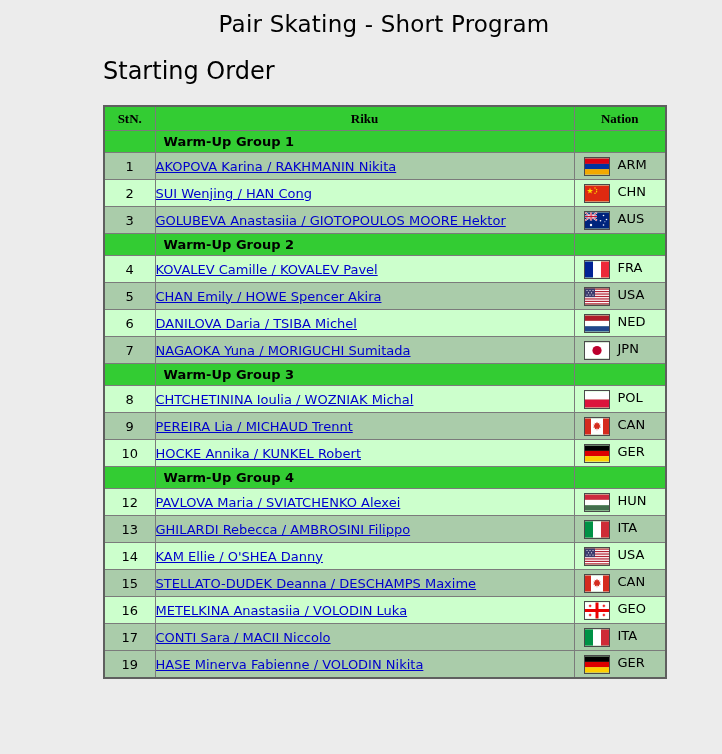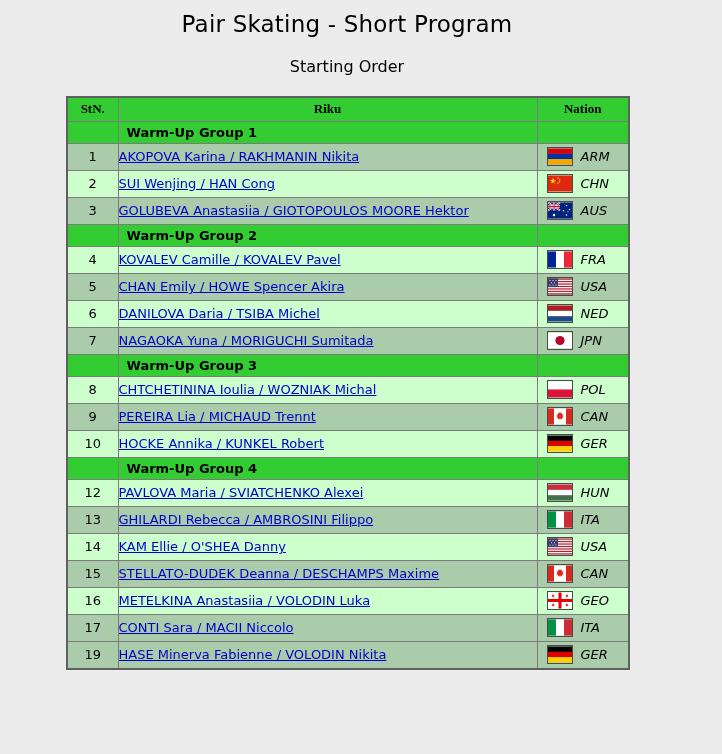--- a/index.html
+++ b/index.html
@@ -2,27 +2,27 @@
 <html style="--page-bg: #ececec; --table-green: #33cc33; --row-dark: #aaccaa; --row-light: #ccffcc; --link: #0000cc; --link-visited: #663399; --border-dark: #5f5f5f; --border-cell: #7b7b7b;"><head>
 <meta charset="utf-8">
 <style>
   html,body { margin:0; padding:0; }
   body {
     width:722px; height:754px; overflow:hidden;
     background: var(--page-bg, #ececec);
     font-family: "DejaVu Sans", "Liberation Sans", sans-serif;
     color:#000;
   }
-  .container { width:562px; margin-left:66px; }
+  .container { width:562px; margin-left:103px; }
   h1.page-title {
     font-size:23px; font-weight:normal; text-align:center;
     margin:11px 0 0 0; line-height:1.15; letter-spacing:0.2px;
   }
   h2.page-subtitle {
-    font-size:16px; font-weight:normal; text-align:center;
+    font-size:24px; font-weight:normal; text-align:left;
     margin:21px 0 19px 0; line-height:1.15;
   }
   table.start-order {
     border-collapse:collapse; table-layout:fixed; width:562px;
     border:2px solid var(--border-dark, #5f5f5f);
   }
   table.start-order td, table.start-order th {
     border:1px solid var(--border-cell, #7b7b7b);
     font-size:13px; padding:0; overflow:hidden; white-space:nowrap;
   }
@@ -35,21 +35,21 @@
     height:21px;
   }
   tr.group-row td.group-label { font-weight:bold; padding-left:8px; }
   tr.skater-row td { height:26px; }
   tr.shade-dark td { background: var(--row-dark, #aaccaa); }
   tr.shade-light td { background: var(--row-light, #ccffcc); }
   td.stn { text-align:center; }
   td.name { padding-left:8px; }
   td.name a { color: var(--link, #0000cc); text-decoration:underline; }
   td.name a.visited { color: var(--link-visited, #663399); }
-  .nat { display:flex; align-items:center; padding-left:9px;font-style:italic; }
+  .nat { display:flex; align-items:flex-start; padding-left:9px; }
   .flag {
     display:inline-block; line-height:0;
     border:1px solid #4a4a4a; margin-right:8px;
   }
   .flag svg { display:block; }
   .nat .code { font-size:13px; }
 </style>
 </head>
 <body>
 

